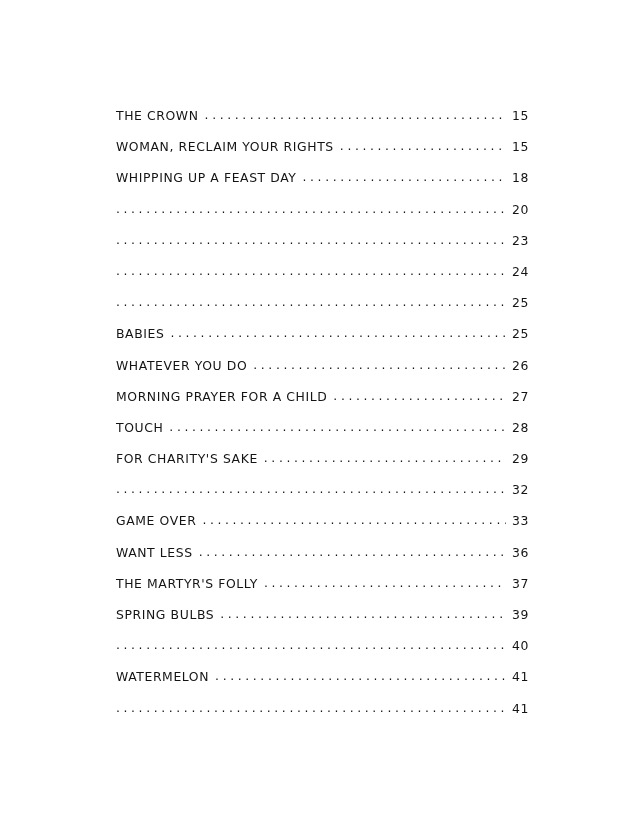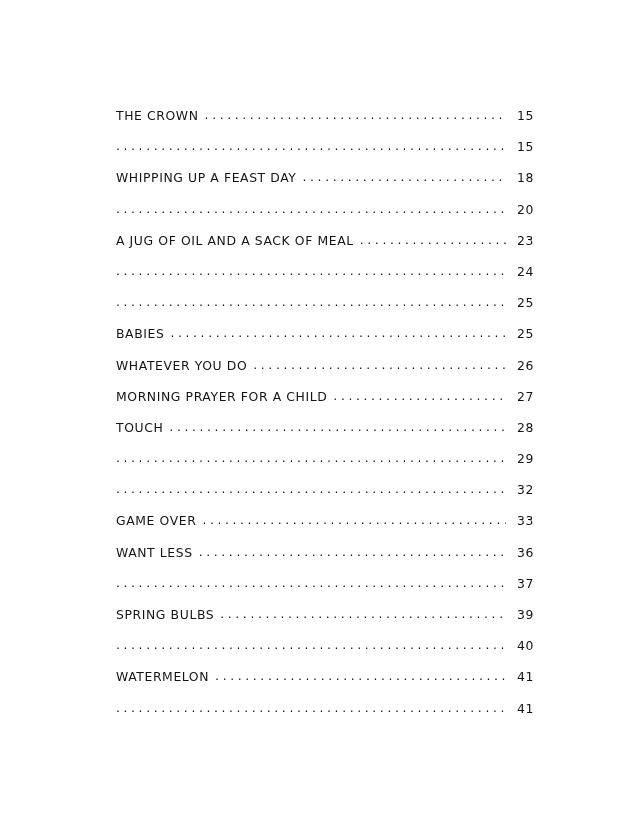--- a/index.html
+++ b/index.html
@@ -46,50 +46,49 @@
     overflow: hidden;
     white-space: nowrap;
     font-size: 12.4px;
     letter-spacing: 3.6px;
     color: #141414;
     transform: translateY(-1px);
     min-width: 10px;
   }
   .entry-page {
     flex: 0 0 auto;
-    text-align: right;
     padding-left: 6px;
     min-width: 22px;
   }
 </style>
 </head>
 <body>
 
 <div class="page">
   <div class="toc" id="toc-list">
       <div class="toc-entry">
         <span class="entry-title">The Crown</span>
         <span class="entry-dots">............................................................</span>
         <span class="entry-page">15</span>
       </div>
       <div class="toc-entry">
+        <span class="entry-title">Woman, Reclaim Your Rights</span>
         <span class="entry-dots">............................................................</span>
         <span class="entry-page">15</span>
       </div>
       <div class="toc-entry">
         <span class="entry-title">Whipping Up a Feast Day</span>
         <span class="entry-dots">............................................................</span>
         <span class="entry-page">18</span>
       </div>
       <div class="toc-entry">
         <span class="entry-dots">............................................................</span>
         <span class="entry-page">20</span>
       </div>
       <div class="toc-entry">
-        <span class="entry-title">A Jug of Oil and a Sack of Meal</span>
         <span class="entry-dots">............................................................</span>
         <span class="entry-page">23</span>
       </div>
       <div class="toc-entry">
         <span class="entry-dots">............................................................</span>
         <span class="entry-page">24</span>
       </div>
       <div class="toc-entry">
         <span class="entry-dots">............................................................</span>
         <span class="entry-page">25</span>
@@ -108,38 +107,40 @@
         <span class="entry-title">Morning Prayer for a Child</span>
         <span class="entry-dots">............................................................</span>
         <span class="entry-page">27</span>
       </div>
       <div class="toc-entry">
         <span class="entry-title">Touch</span>
         <span class="entry-dots">............................................................</span>
         <span class="entry-page">28</span>
       </div>
       <div class="toc-entry">
+        <span class="entry-title">For Charity's Sake</span>
         <span class="entry-dots">............................................................</span>
         <span class="entry-page">29</span>
       </div>
       <div class="toc-entry">
         <span class="entry-dots">............................................................</span>
         <span class="entry-page">32</span>
       </div>
       <div class="toc-entry">
         <span class="entry-title">Game Over</span>
         <span class="entry-dots">............................................................</span>
         <span class="entry-page">33</span>
       </div>
       <div class="toc-entry">
         <span class="entry-title">Want Less</span>
         <span class="entry-dots">............................................................</span>
         <span class="entry-page">36</span>
       </div>
       <div class="toc-entry">
+        <span class="entry-title">The Martyr's Folly</span>
         <span class="entry-dots">............................................................</span>
         <span class="entry-page">37</span>
       </div>
       <div class="toc-entry">
         <span class="entry-title">Spring Bulbs</span>
         <span class="entry-dots">............................................................</span>
         <span class="entry-page">39</span>
       </div>
       <div class="toc-entry">
         <span class="entry-dots">............................................................</span>

